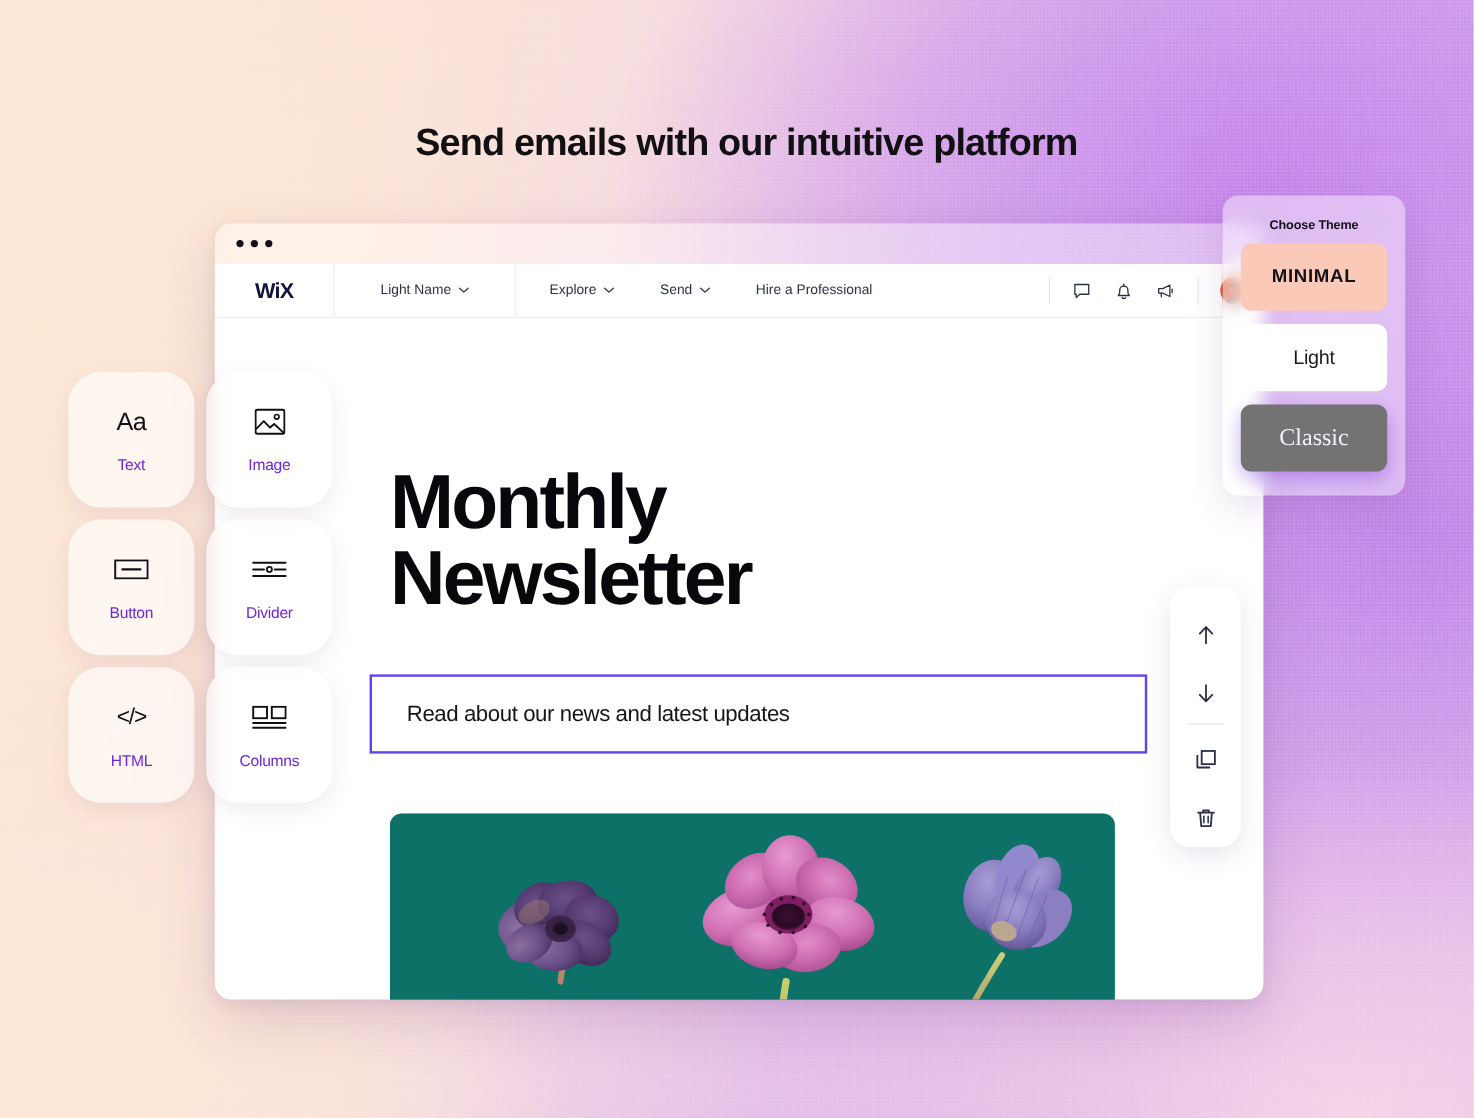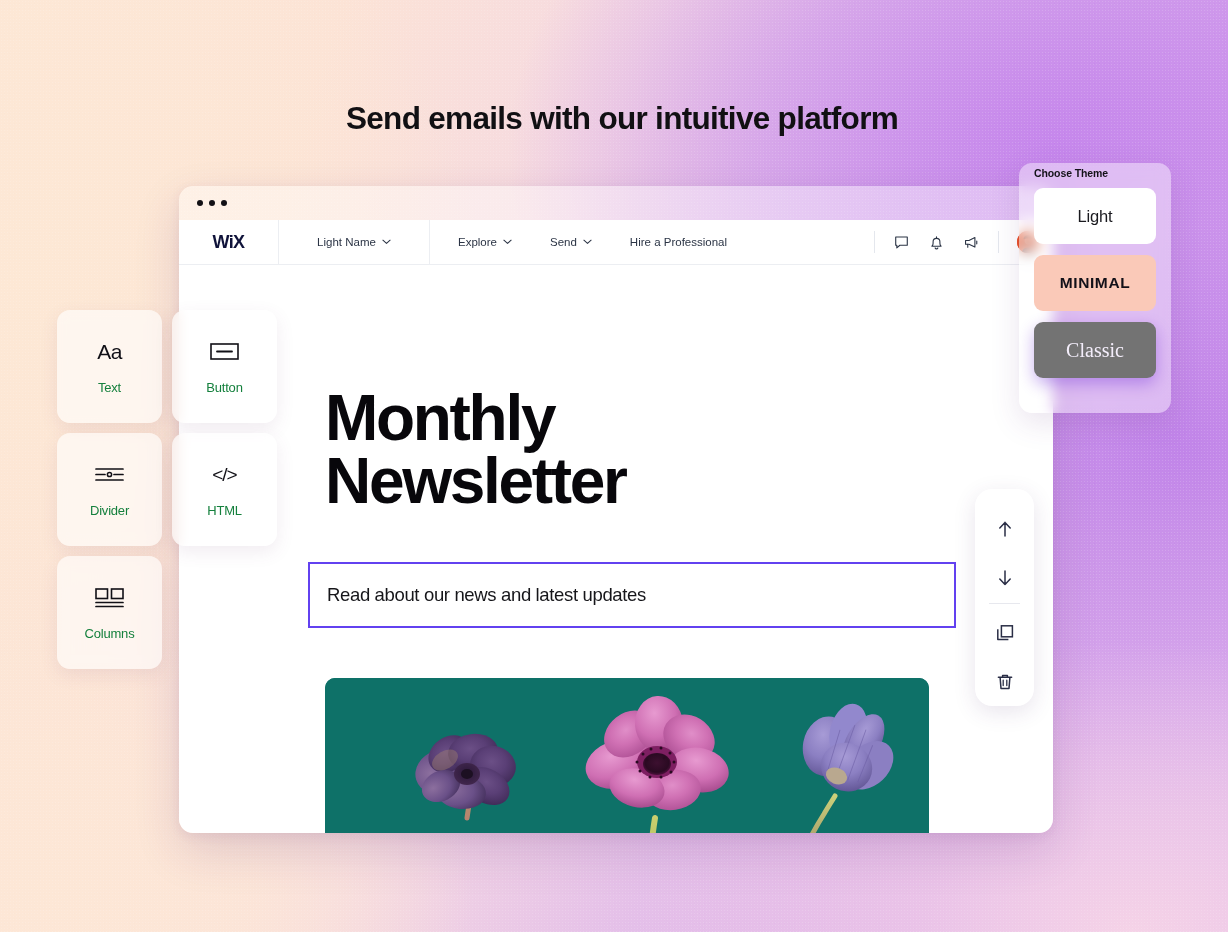--- a/index.html
+++ b/index.html
@@ -77,42 +77,42 @@
     position:absolute; left:146px; top:122px; width:520px;
     font-size:64px; line-height:.99; font-weight:700; letter-spacing:-2.3px;
     color:#08070b;
   }
   #subtitle-box {
     position:absolute; left:129px; top:297px; width:648px; height:66px;
     border:2.5px solid #6241f0; background:#fff;
     display:flex; align-items:center;
   }
   #subtitle-text { font-size:18.5px; color:#16161a; letter-spacing:-.35px;
-                   padding-left:17px; }
+                   padding-left:29px; }
 
   #flower-image {
     position:absolute; left:146px; top:413px; width:604px; height:232px;
     border-radius:10px; overflow:hidden; background:#0e7168;
   }
   #flower-image svg { display:block; width:100%; height:100%; }
 
   
   #palette { position:absolute; left:57px; top:310px; z-index:20;
              display:grid; grid-template-columns:105px 105px; gap:10px 10px; }
   .palette-card {
-    width:105px; height:113px; border-radius:13px;
+    width:105px; height:113px; border-radius:27px;
     background:rgba(255,255,255,.62);
     backdrop-filter:blur(6px);
     box-shadow:0 6px 18px rgba(120,70,120,.10);
     display:flex; flex-direction:column; align-items:center;
     justify-content:center; gap:15px;
   }
   .palette-card .pi { width:30px; height:26px; color:#111016;
                       display:flex; align-items:center; justify-content:center; }
-  .palette-card .pl { font-size:13px; color:#15803d; letter-spacing:-.2px; }
+  .palette-card .pl { font-size:13px; color:#6d28d9; letter-spacing:-.2px; }
   .aa-glyph { font-size:21px; letter-spacing:-.5px; color:#111016; }
   .code-glyph { font-size:19px; font-weight:500; color:#111016; letter-spacing:-1px; }
 
   
   #float-toolbar {
     position:absolute; left:975px; top:489px; width:59px; height:217px;
     background:#fff; border-radius:17px; z-index:22;
     box-shadow:0 6px 22px rgba(80,50,110,.13);
     display:flex; flex-direction:column; align-items:center;
     padding-top:16px; gap:0;
@@ -122,21 +122,22 @@
   .tb-btn svg { width:20px; height:20px; }
   .tb-divider { width:31px; height:1px; background:#e7e8ee; margin:1px 0 5px; }
 
   
   #theme-panel {
     position:absolute; left:1019px; top:163px; width:152px; height:250px;
     background:rgba(255,255,255,.42);
     backdrop-filter:blur(7px);
     border-radius:13px; z-index:25;
     box-shadow:0 10px 30px rgba(90,50,120,.13);
-    padding:4px 15px 0;
+    padding:19px 15px 0;
+    text-align:center;
   }
   #theme-panel-title { font-size:10.5px; font-weight:700; color:#131218;
                        letter-spacing:-.1px; margin-bottom:9px; }
   .theme-swatch {
     height:56px; border-radius:9px; margin-bottom:11px;
     display:flex; align-items:center; justify-content:center;
   }
   .sw-light   { background:#fff; color:#1a1a1f; font-size:16.5px; letter-spacing:-.2px; }
   .sw-minimal { background:#fac9b8; color:#121018; font-size:15.5px; font-weight:700; letter-spacing:.6px; }
   .sw-classic { background:#737373; color:#f4eefb; font-size:20px;
@@ -369,20 +370,30 @@
 
 <div id="palette">
 
   <div class="palette-card">
     <span class="pi">
         <span class="aa-glyph">Aa</span>
       </span>
     <span class="pl">Text</span>
   </div>
 
+  <div class="palette-card">
+    <span class="pi">
+      <svg width="26" height="23" viewBox="0 0 26 23" fill="none">
+        <rect x="1" y="1.5" width="24" height="20" rx="1.4" stroke="#111016" stroke-width="1.6"></rect>
+        <circle cx="18.6" cy="7.3" r="1.9" stroke="#111016" stroke-width="1.4"></circle>
+        <path d="M1.4 17.6l6.4-6.6 5.2 5.3 3.5-3 8.1 7.6" stroke="#111016" stroke-width="1.6" stroke-linejoin="round"></path>
+      </svg>
+    </span>
+    <span class="pl">Image</span>
+  </div>
 
   <div class="palette-card">
     <span class="pi">
       <svg width="29" height="17" viewBox="0 0 29 17" fill="none">
         <rect x="1" y="1" width="27" height="15" stroke="#111016" stroke-width="1.6"></rect>
         <path d="M7 8.5h15" stroke="#111016" stroke-width="1.8" stroke-linecap="round"></path>
       </svg>
     </span>
     <span class="pl">Button</span>
   </div>
@@ -441,16 +452,16 @@
       <path d="M3.4 5.2h13.2" stroke="#2a2e46" stroke-width="1.5" stroke-linecap="round"></path>
       <path d="M7.6 5.2V3.4h4.8v1.8" stroke="#2a2e46" stroke-width="1.5" stroke-linejoin="round"></path>
       <path d="M5.1 5.2l.9 11.2h8l.9-11.2" stroke="#2a2e46" stroke-width="1.5" stroke-linejoin="round"></path>
       <path d="M8.2 8.2v5.4M11.8 8.2v5.4" stroke="#2a2e46" stroke-width="1.3" stroke-linecap="round"></path>
     </svg>
   </div>
 </div>
 
 <div id="theme-panel">
   <div id="theme-panel-title">Choose Theme</div>
+  <div class="theme-swatch sw-minimal">MINIMAL</div>
   <div class="theme-swatch sw-light">Light</div>
-  <div class="theme-swatch sw-minimal">MINIMAL</div>
   <div class="theme-swatch sw-classic">Classic</div>
 </div>
 
 </body></html>

